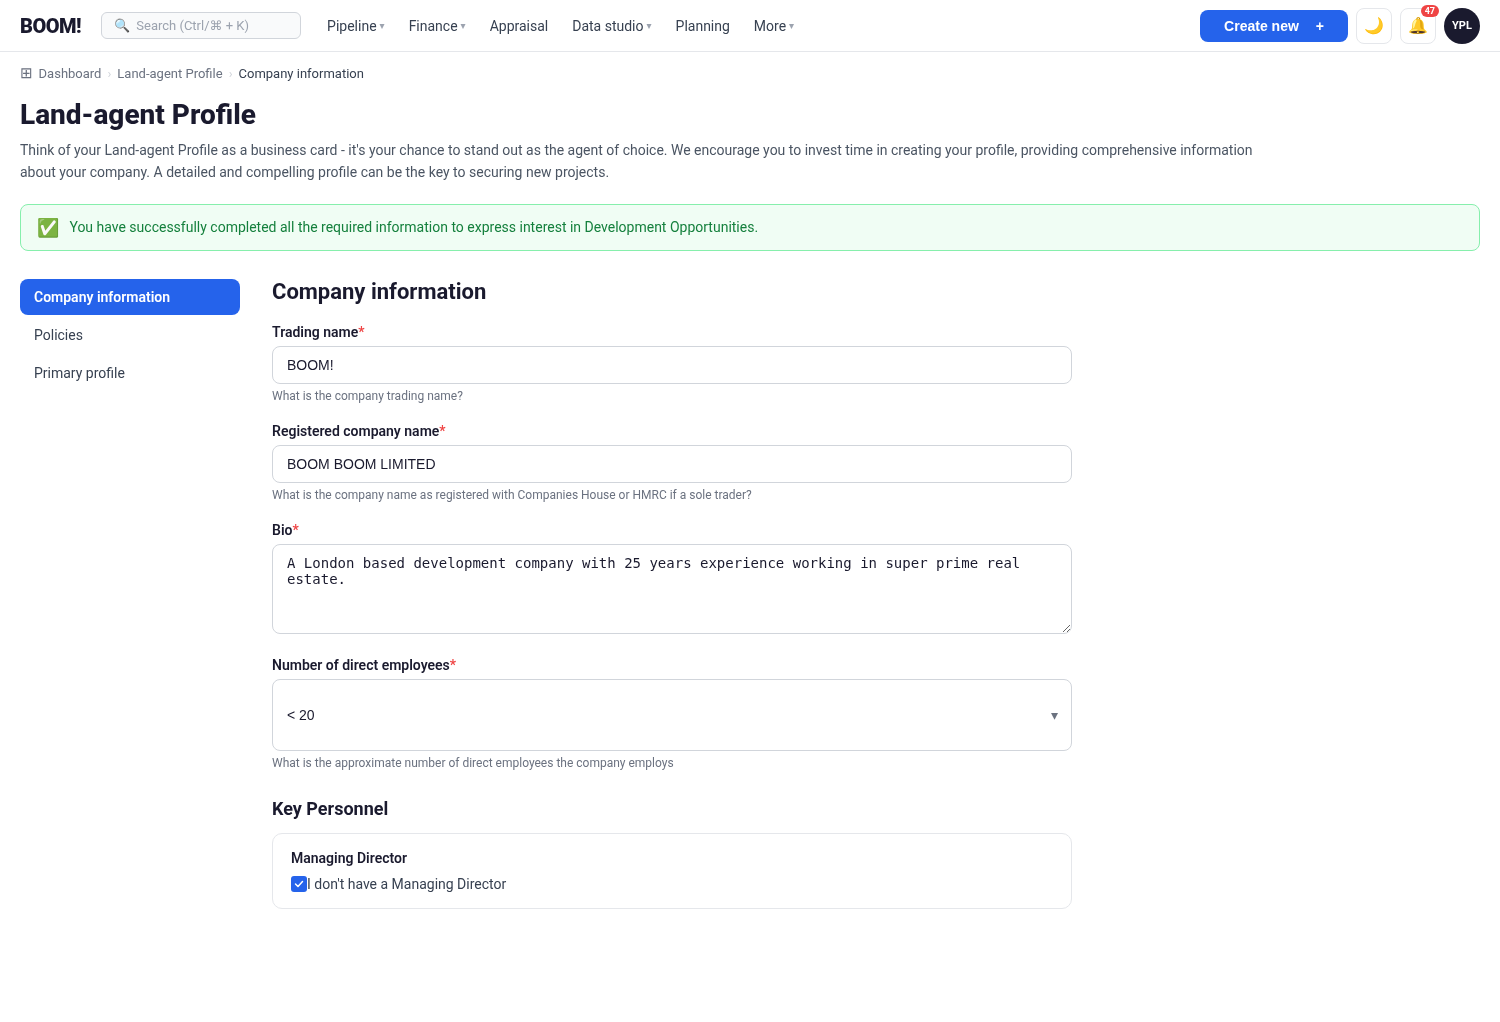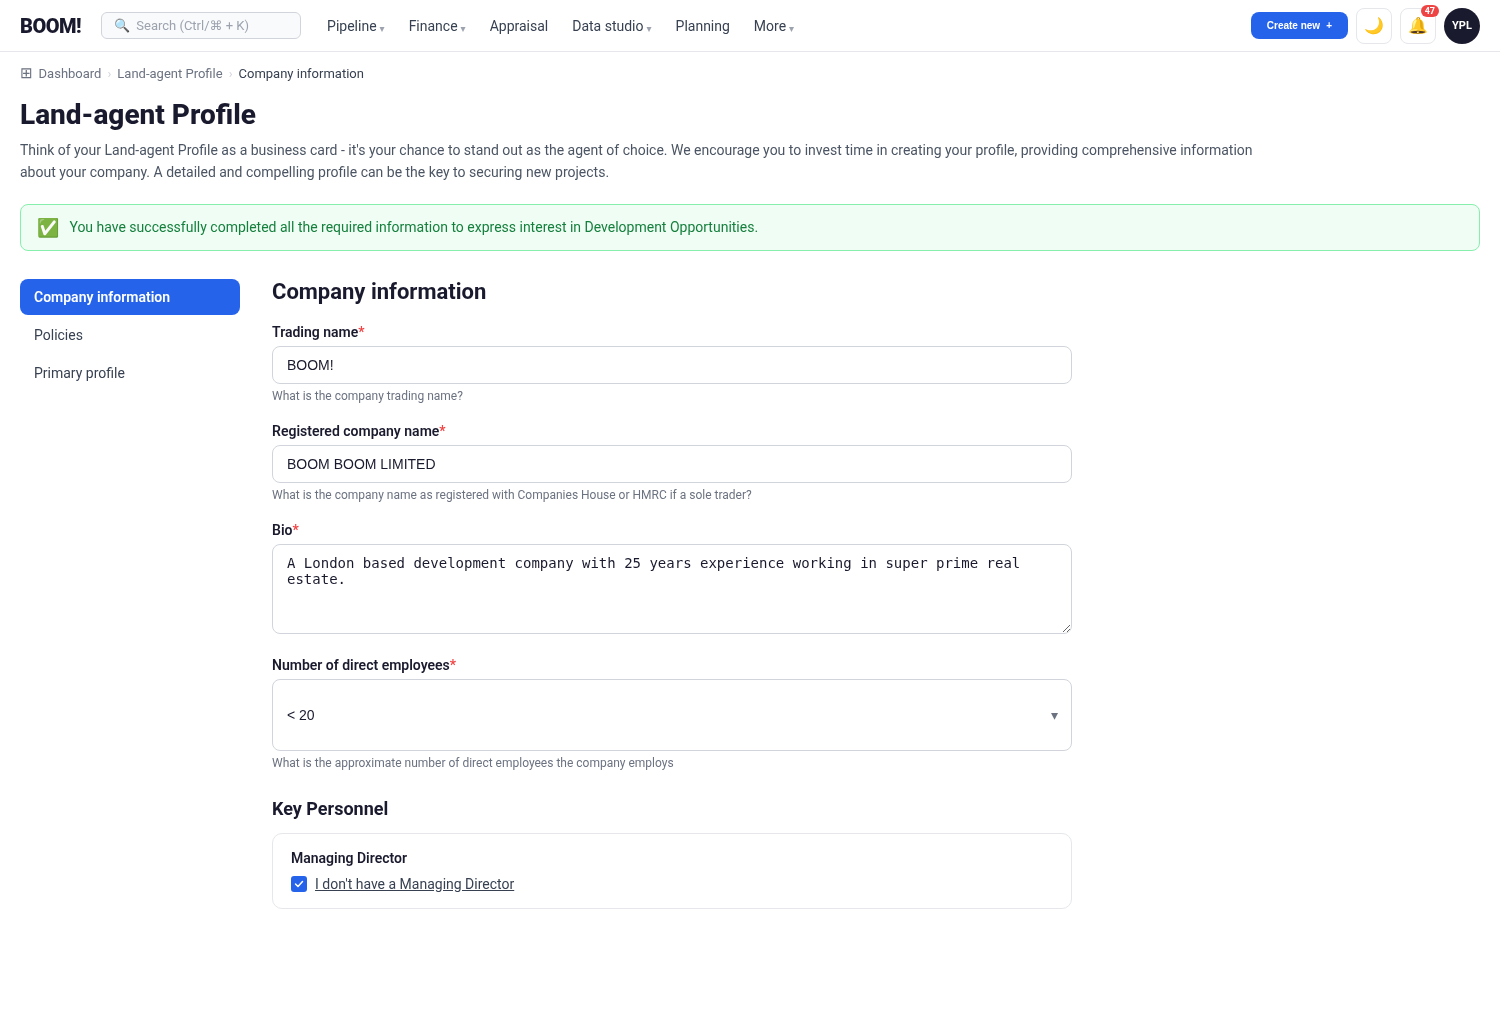--- a/index.html
+++ b/index.html
@@ -18,32 +18,32 @@
     }
     .search-bar {
       display: flex; align-items: center; gap: 6px;
       border: 1px solid #d1d5db; border-radius: 6px;
       padding: 5px 12px; background: #f9fafb;
       color: #6b7280; font-size: 13px; min-width: 200px;
       margin-right: 8px;
     }
     .nav-items { display: flex; align-items: center; gap: 4px; flex: 1; }
     .nav-item {
-      display: flex; align-items: flex-end; gap: 3px;
+      display: flex; align-items: center; gap: 3px;
       padding: 6px 10px; border-radius: 6px;
       font-size: 14px; color: #374151; cursor: pointer;
       white-space: nowrap;
     }
     .nav-item .chevron { font-size: 10px; color: #9ca3af; }
     .nav-actions { display: flex; align-items: center; gap: 8px; margin-left: auto; }
     .btn-create {
-      display: flex; align-items: center; gap: 6px;
+      display: flex; align-items: center; gap: 17px;
       background: #2563eb; color: #fff;
       border: none; border-radius: 8px;
-      padding: 8px 16px; font-size: 10px; font-weight: 600;
+      padding: 8px 24px; font-size: 14px; font-weight: 600;
       cursor: pointer; white-space: nowrap;
     }
     .icon-btn {
       width: 36px; height: 36px; border-radius: 8px;
       border: 1px solid #e5e7eb; background: #fff;
       display: flex; align-items: center; justify-content: center;
       cursor: pointer; font-size: 16px; color: #374151;
       position: relative;
     }
     .notification-badge {
@@ -125,21 +125,21 @@
       color: #6b7280; pointer-events: none;
     }
 
     
     .sub-section-title { font-size: 18px; font-weight: 700; color: #1a1a2e; margin-bottom: 14px; }
     .personnel-card {
       border: 1px solid #e5e7eb; border-radius: 10px;
       padding: 16px 18px;
     }
     .personnel-role { font-size: 14px; font-weight: 600; color: #1a1a2e; margin-bottom: 10px; }
-    .checkbox-row { display: flex; align-items: center; gap: 8px; font-size: 14px; color: #374151; text-decoration: underline; }
+    .checkbox-row { display: flex; align-items: center; gap: 0; font-size: 14px; color: #374151; }
     .checkbox-blue {
       width: 16px; height: 16px; background: #2563eb;
       border-radius: 3px; display: flex; align-items: center; justify-content: center;
       flex-shrink: 0; cursor: pointer;
     }
     .checkbox-blue svg { width: 10px; height: 10px; }
   </style>
 </head>
 <body>
 

